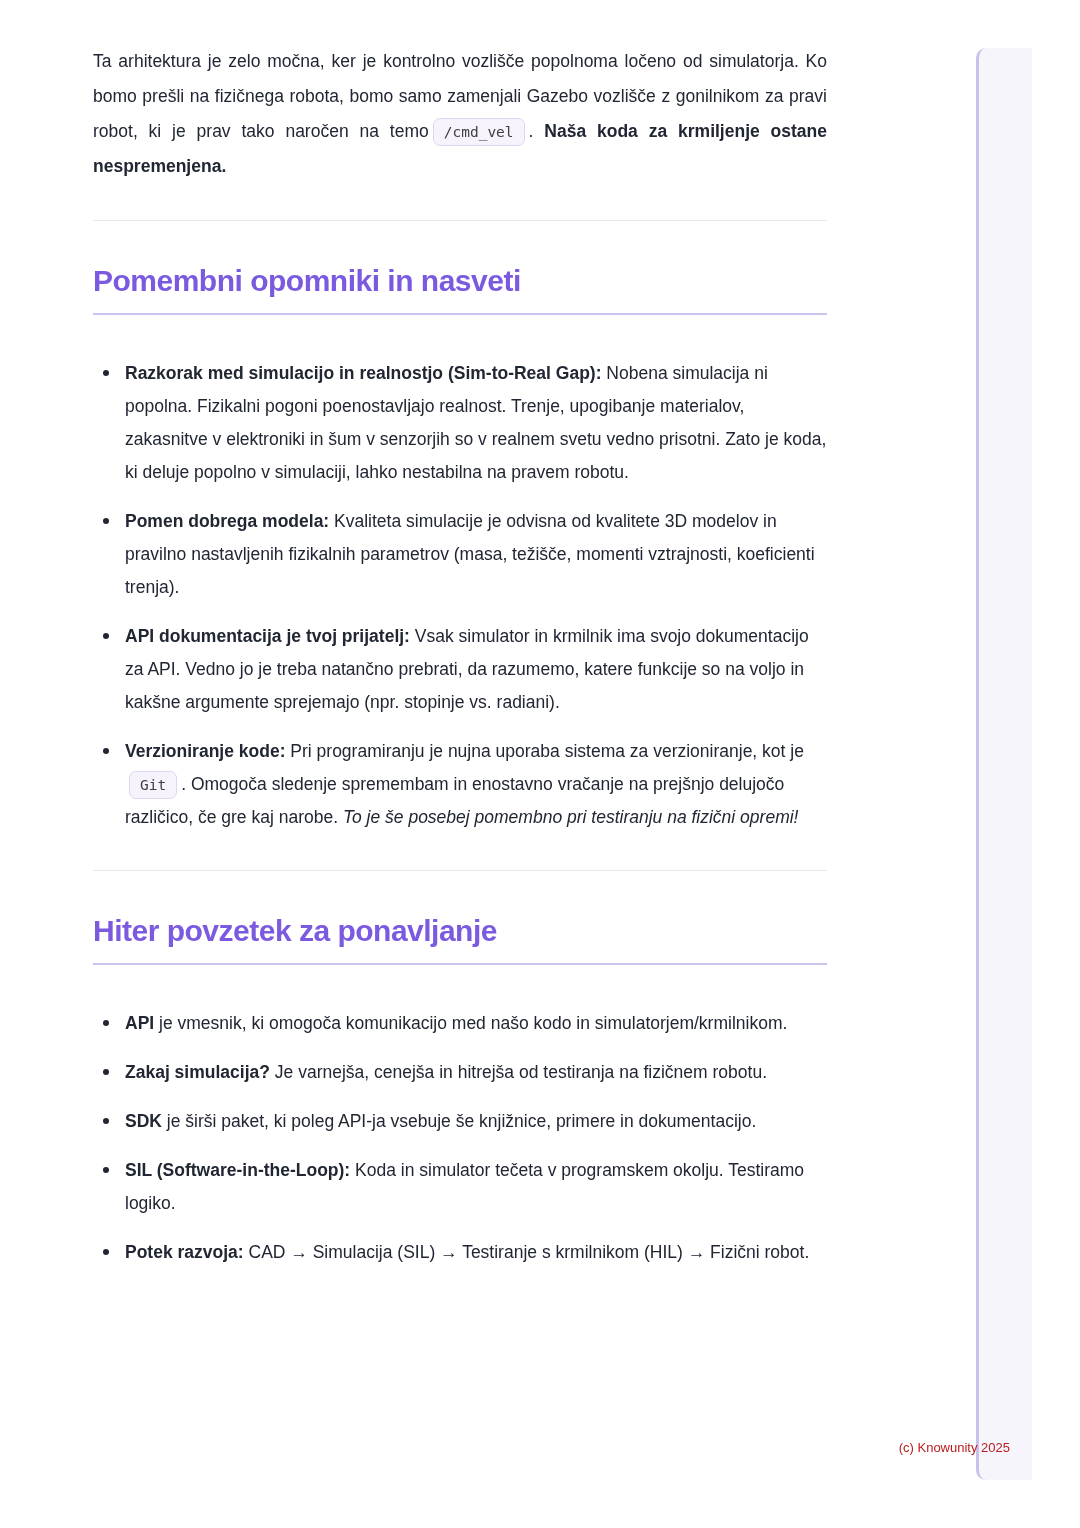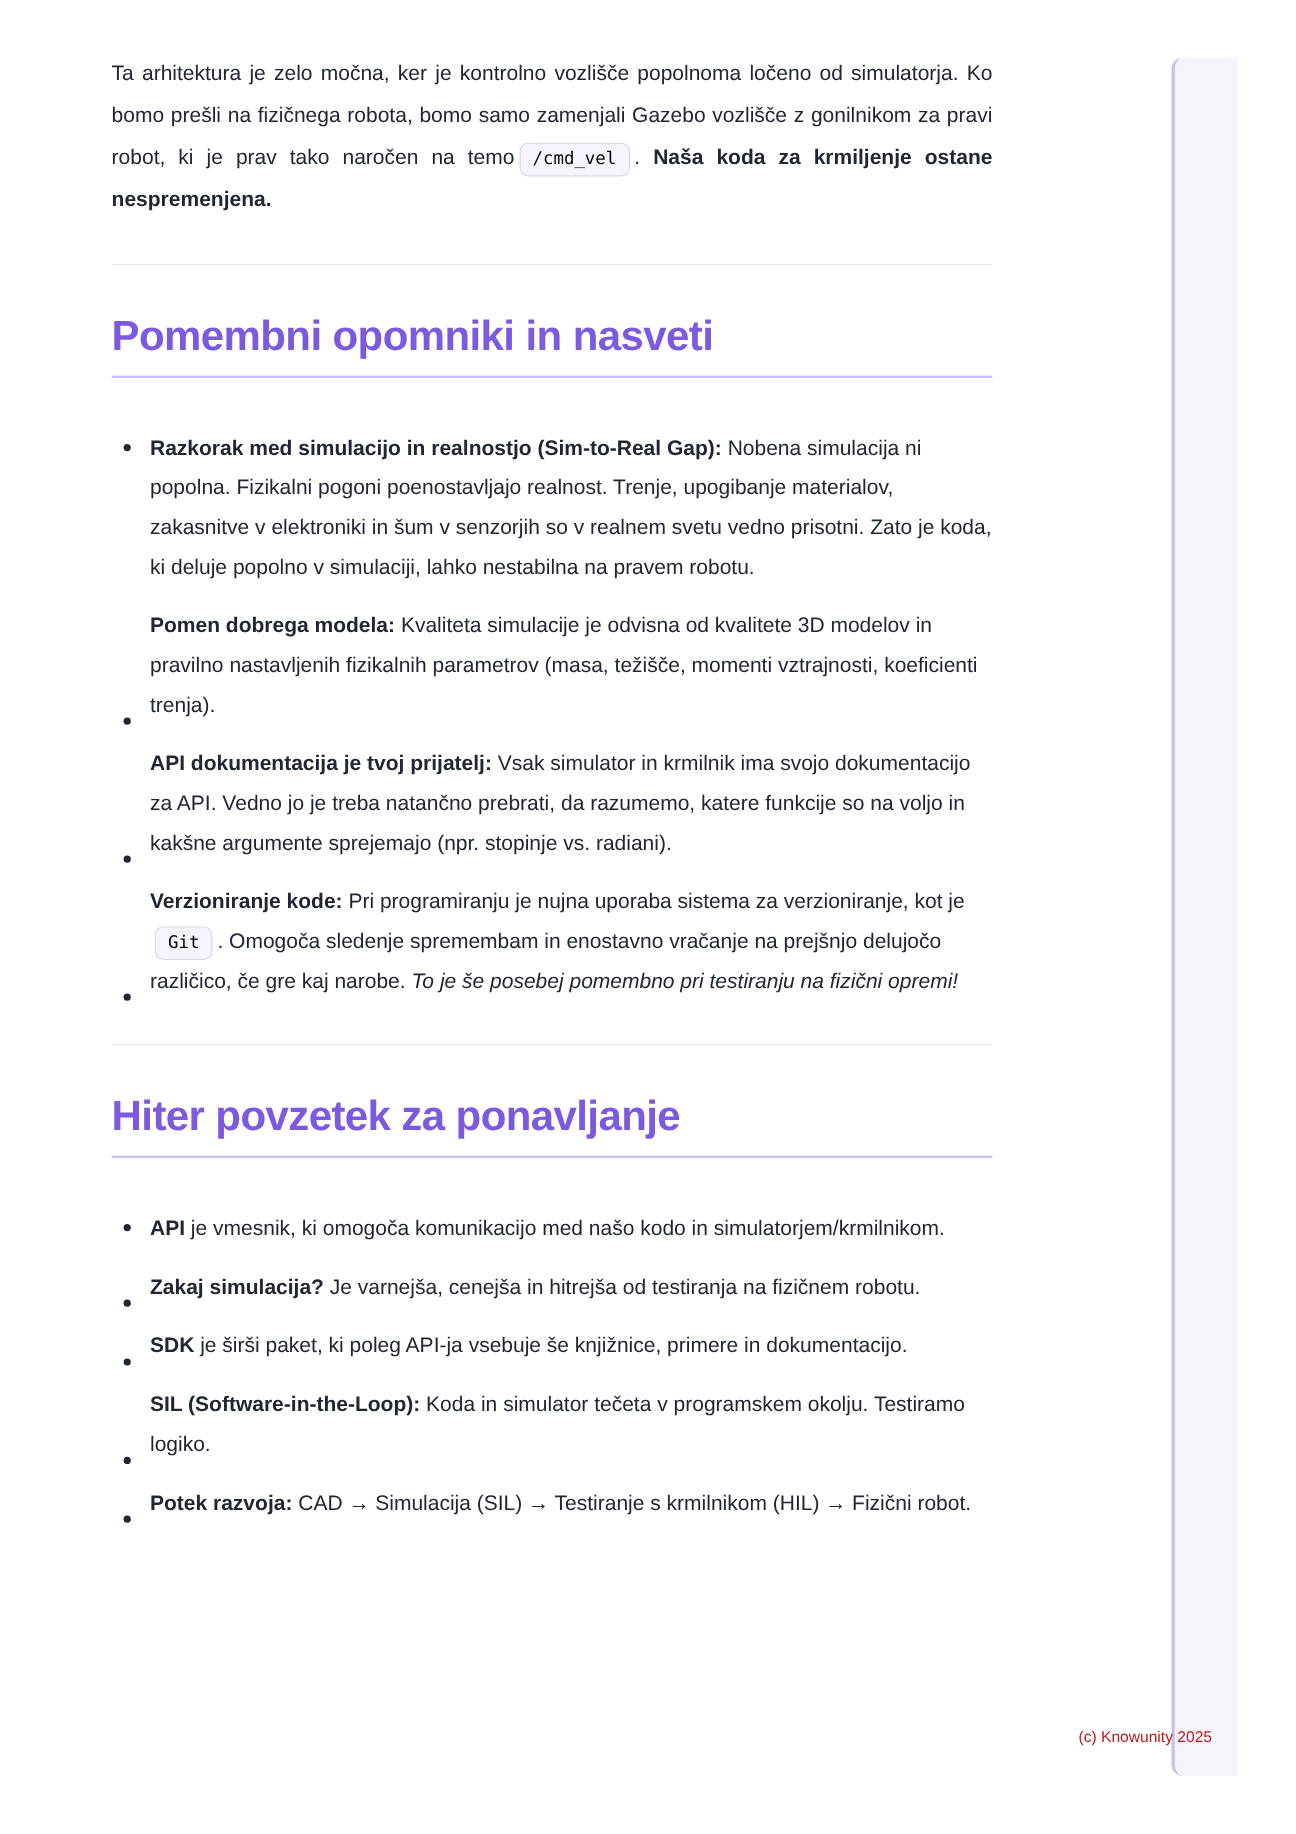--- a/index.html
+++ b/index.html
@@ -10,47 +10,47 @@
 
   .intro {
     font-size: 17.5px; line-height: 35px; text-align: justify; color: #212633;
   }
   .intro .bold-tail { font-weight: 700; }
 
   .code-chip {
     display: inline-block;
     font-family: "DejaVu Sans Mono", monospace;
     font-size: 14.5px; line-height: 20px;
-    color: #000000;
+    color: #404040;
     background: #f6f3fc;
     border: 1px solid #ded5f0;
     border-radius: 7px;
     padding: 3px 10px;
     margin: 0 4px;
     vertical-align: baseline;
   }
 
   hr.gray-rule {
     border: none; border-top: 1px solid #e8e8ed;
     margin-top: 36px;
   }
   .section-title {
     margin-top: 40px;
-    font-size: 35px; line-height: 40px;
+    font-size: 30px; line-height: 40px;
     font-weight: 700; letter-spacing: -0.5px;
     color: #7b5ae0;
   }
   hr.purple-rule {
     border: none; border-top: 2px solid #ccc3ef;
     margin-top: 12px;
   }
 
   ul.bullets { list-style: none; margin-top: 42px; }
   ul.bullets li { display: flex; align-items: flex-start; }
-  ul.bullets li + li { margin-top: 16px; align-items: flex-end; }
+  ul.bullets li + li { margin-top: 16px; }
   .dot {
     flex: 0 0 auto;
     width: 6px; height: 6px; border-radius: 50%;
     background: #212633;
     margin: 13px 16px 0 10px;
   }
   .li-body { font-size: 17.5px; line-height: 33px; color: #212633; }
   .li-body strong { font-weight: 700; }
   .li-body .it { font-style: italic; }
 

